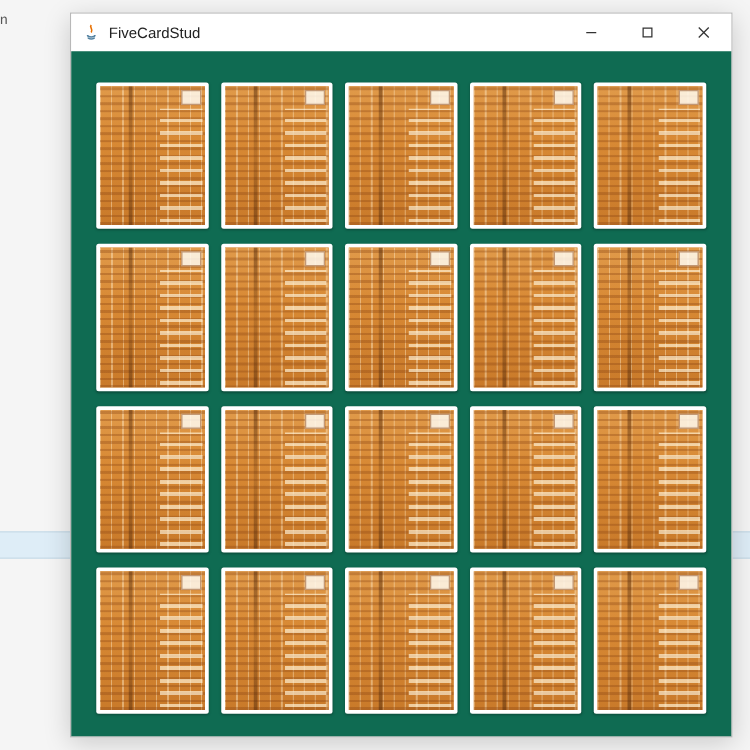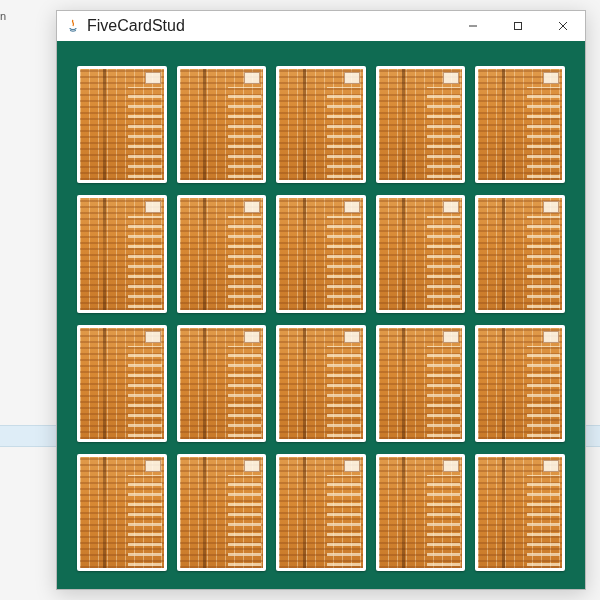--- a/index.html
+++ b/index.html
@@ -43,21 +43,21 @@
     padding: 0 0 0 8px;
     background: #fff;
     color: #222;
   }
   .java-icon {
     width: 16px; height: 16px;
     margin-right: 6px;
     display: flex;
     align-items: center; justify-content: center;
   }
-  .title-text { flex: 0 0 auto; font-size: 16px; }
+  .title-text { flex: 0 0 auto; font-size: 12px; }
   .title-spacer { flex: 1 1 auto; }
   .winbtn {
     width: 45px; height: 30px;
     display: flex;
     align-items: center; justify-content: center;
     color: #333;
   }
   .winbtn svg { display: block; }
   .client {
     flex: 1 1 auto;

